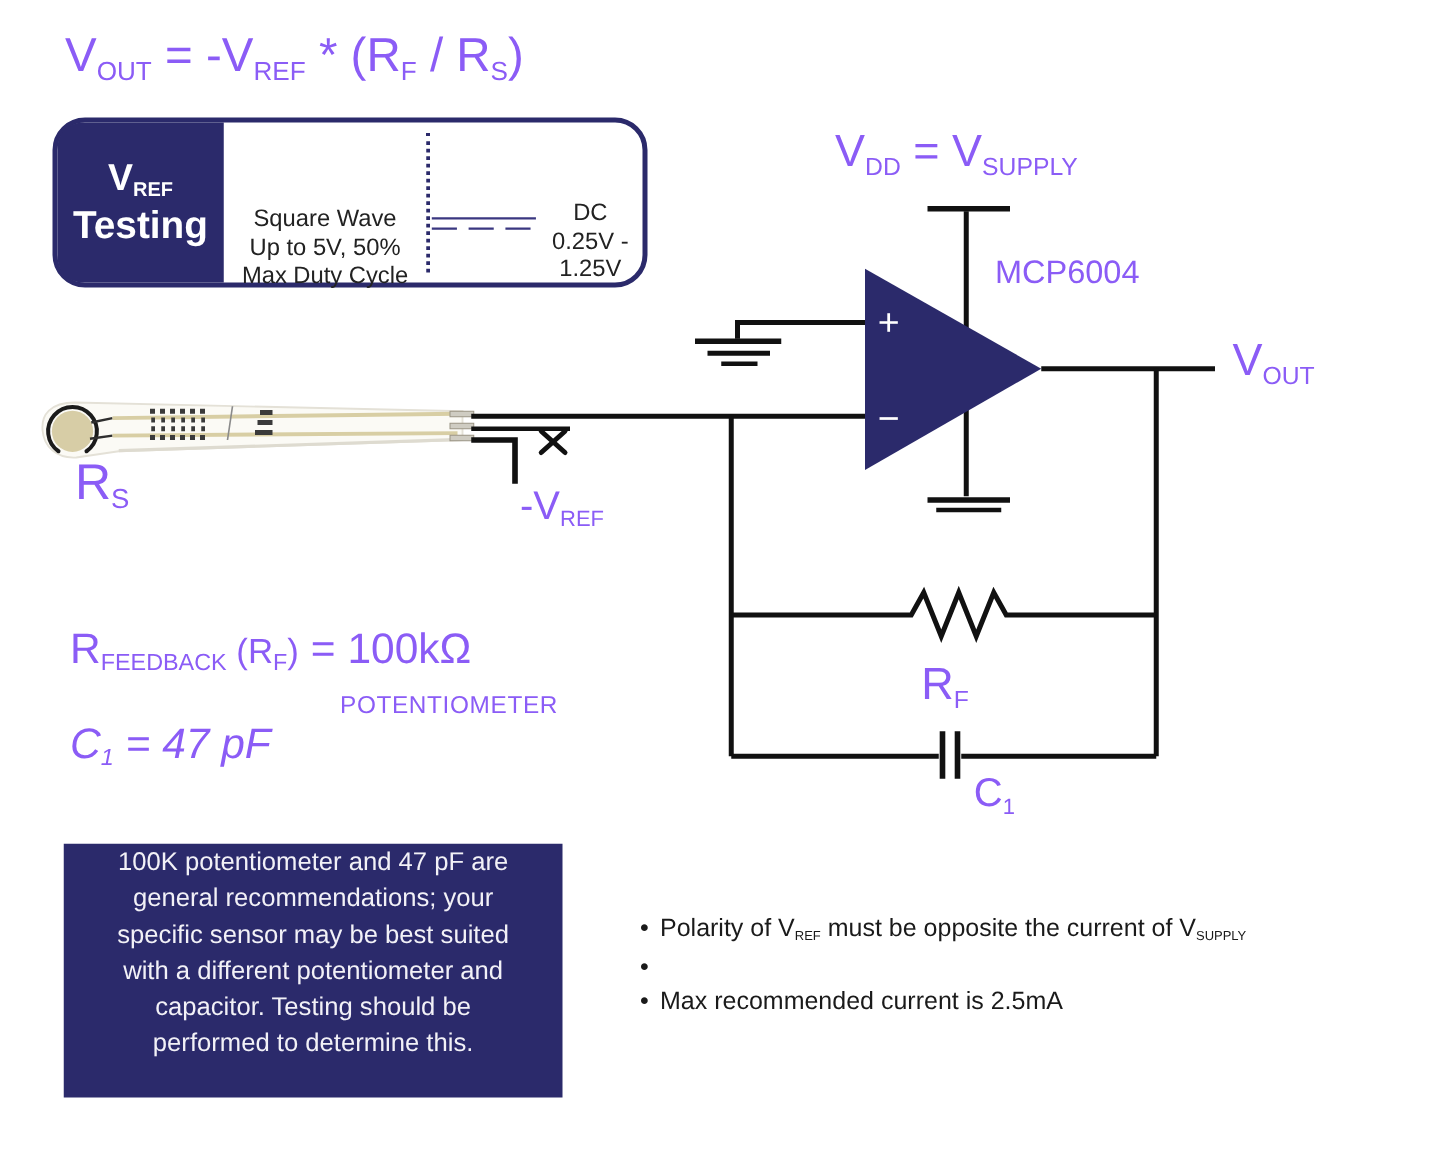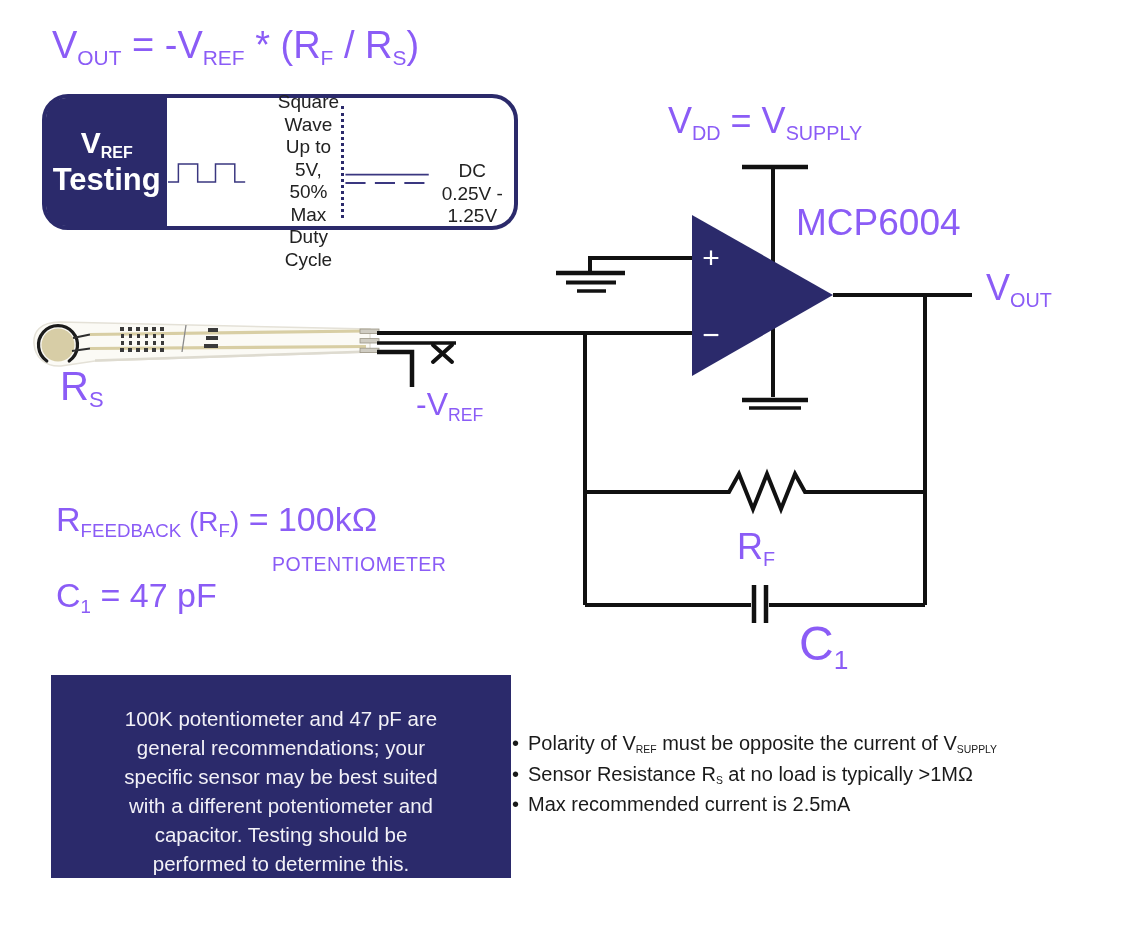--- a/index.html
+++ b/index.html
@@ -13,42 +13,42 @@
   
   .formula-top{left:52px;top:24px;font-size:38px;}
   
   .opt-box{position:absolute;left:42px;top:94px;width:476px;height:136px;box-sizing:border-box;
            border:4px solid #2b2a6b;border-radius:26px;background:#fff;display:flex;align-items:stretch;}
   .opt-left{width:142px;background:#2b2a6b;border-radius:20px 0 0 20px;display:flex;flex-direction:column;
             align-items:center;justify-content:center;color:#fff;}
   .opt-left .vref{font-size:30px;font-weight:600;}
   .opt-left .vref .sub{font-size:16px;font-weight:700;}
   .opt-left .word{font-size:31px;font-weight:700;margin-top:2px;}
-  .opt-mid{width:174px;display:flex;flex-direction:row;align-items:center;padding-top:22px;box-sizing:border-box;gap:29px;}
+  .opt-mid{width:174px;display:flex;flex-direction:column;align-items:center;padding-top:22px;box-sizing:border-box;gap:29px;}
   .opt-divider{width:0;border-left:3px dotted #2b2a6b;margin:8px 0;}
   .opt-right{flex:1;display:flex;flex-direction:row;align-items:center;padding-top:34px;box-sizing:border-box;}
   .opt-caption{font-size:19px;line-height:22.5px;text-align:center;color:#222;white-space:pre-line;}
   .opt-mid .opt-caption{margin-top:16px;}
   .opt-right .opt-caption{margin-top:30px;}
   
   .rs-label{left:60px;top:364px;font-size:40px;text-align:right;}
   .rs-label .sub{font-size:22px;}
   .nvref-label{left:380px;top:386px;font-size:32px;margin-left:36px;}
   .vdd-label{left:668px;top:100px;font-size:36px;}
-  .chip-label{left:796px;top:202px;font-size:37px;}
+  .chip-label{left:796px;top:202px;font-size:26px;}
   .vout-label{left:986px;top:267px;font-size:36px;}
   .vss-label{left:630px;top:419px;font-size:36px;}
   .rf-label{left:737px;top:526px;font-size:36px;}
-  .c1-label{left:779px;top:616px;font-size:48px;margin-left:20px;}
+  .c1-label{left:779px;top:616px;font-size:32px;}
   .rfeedback-label{left:56px;top:500px;font-size:34px;}
   .potentiometer-label{left:272px;top:553px;font-size:19.5px;letter-spacing:0.5px;}
-  .c1value-label{left:56px;top:576px;font-size:34px;}
-  
-  .note-box{position:absolute;left:51px;top:675px;width:460px;height:203px;background:#2b2a6b;
-            color:#f2f1f7;display:flex;align-items:flex-end;justify-content:center;text-align:center;
+  .c1value-label{left:56px;top:576px;font-size:34px;font-style:italic;}
+  
+  .note-box{position:absolute;left:51px;top:675px;width:399px;height:203px;background:#2b2a6b;
+            color:#f2f1f7;display:flex;align-items:flex-start;justify-content:center;text-align:center;
             font-size:20.5px;line-height:29px;box-sizing:border-box;padding:0 14px;}
   .note-box .txt{white-space:pre-line;}
   
   .bullets{position:absolute;left:512px;top:730px;width:625px;}
   .bullet{display:flex;font-size:20px;line-height:27.5px;color:#1a1a1a;}
   .bullet .dot{width:16px;flex:0 0 16px;}
   .bullet .sub{font-size:0.52em;top:0.3em;}
 </style>
 </head>
 <body>
@@ -197,21 +197,20 @@
 performed to determine this.</div>
   </div>
 
   <div class="bullets">
     <div class="bullet">
       <span class="dot">•</span>
       <span><span>Polarity of V</span><span class="sub">REF</span><span> must be opposite the current of V</span><span class="sub">SUPPLY</span></span>
     </div>
     <div class="bullet">
       <span class="dot">•</span>
-      <span><span>Sensor Resistance R</span><span class="sub">S</span><span> at no load is typically &gt;1MΩ</span></span>
     </div>
     <div class="bullet">
       <span class="dot">•</span>
       <span><span>Max recommended current is 2.5mA</span></span>
     </div>
   </div>
 
 </div>
 
 </body></html>

